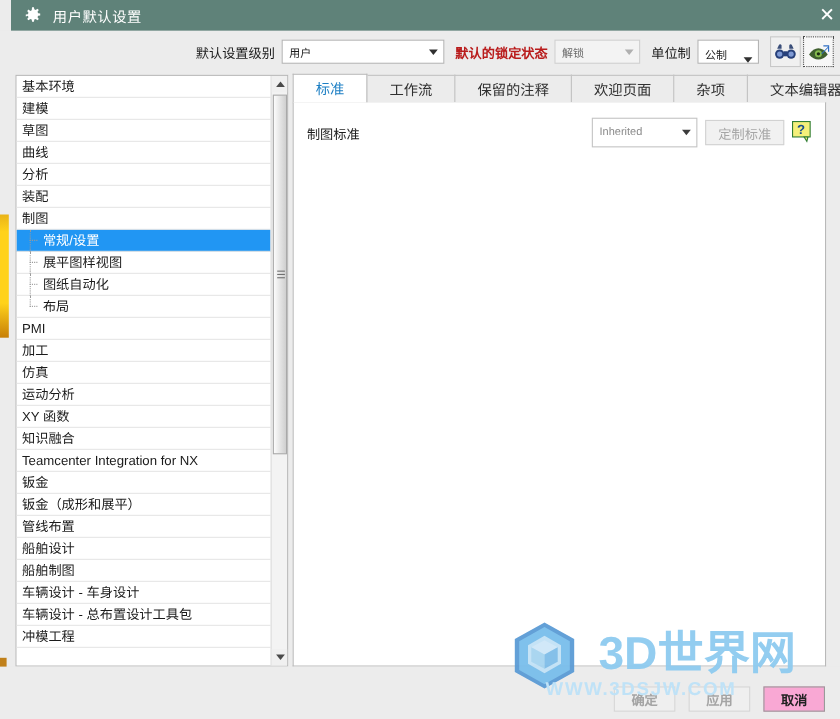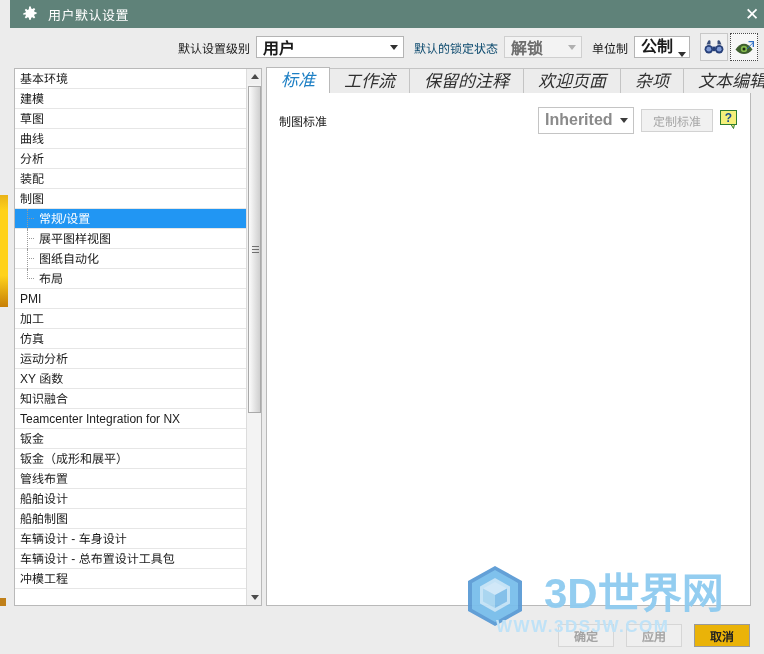--- a/index.html
+++ b/index.html
@@ -69,39 +69,38 @@
     display: flex;
     align-items: center;
     justify-content: flex-end;
   }
   .tb-label {
     font-size: 12px;
     color: #1b1b1b;
     white-space: nowrap;
     margin-right: 6px;
   }
-  .tb-label.dim { color: #0c4a6e; }
+  .tb-label.dim { color: #b91c1c; font-weight: bold; }
 
   .combo {
     position: relative;
     height: 22px;
     background: #ffffff;
     border: 1px solid #b4b4b4;
     display: flex;
     align-items: center;
     box-sizing: border-box;
     cursor: pointer;
   }
   .combo .cv {
     padding-left: 6px;
-    font-size: 16px;
+    font-size: 10px;
     color: #1b1b1b;
     white-space: nowrap;
     flex: 1 1 auto;
-    font-weight: bold;
   }
   .combo .arrow {
     width: 18px;
     display: flex;
     align-items: center;
     justify-content: center;
     flex: 0 0 auto;
   }
   .combo .arrow i {
     display: block;
@@ -268,31 +267,30 @@
     position: relative;
     height: 26px;
     display: flex;
     align-items: flex-end;
     border-bottom: 1px solid #b9b9b9;
     box-sizing: border-box;
   }
   .tab {
     height: 25px;
     line-height: 25px;
-    padding: 0 14px;
-    font-size: 17px;
+    padding: 0 20px;
+    font-size: 13px;
     color: #303030;
     background: #ececec;
     border: 1px solid #c4c4c4;
     border-bottom: none;
     margin-right: -1px;
     box-sizing: border-box;
     cursor: pointer;
     white-space: nowrap;
-    font-style: italic;
   }
   .tab.active {
     background: #ffffff;
     color: #1d7fc4;
     border-color: #b9b9b9;
     position: relative;
     z-index: 2;
     height: 26px;
     line-height: 26px;
   }
@@ -372,21 +370,21 @@
     box-sizing: border-box;
     font-size: 12px;
     display: flex;
     align-items: center;
     justify-content: center;
     cursor: default;
     white-space: nowrap;
     font-weight: bold;
   }
   .fbtn.enabled {
-    background: #eab308;
+    background: #f9a8d4;
     border-color: #9a9a9a;
     color: #222222;
     cursor: pointer;
   }
 
   
   .watermark {
     position: absolute;
     left: 462px; top: 560px;
     width: 300px; height: 90px;

